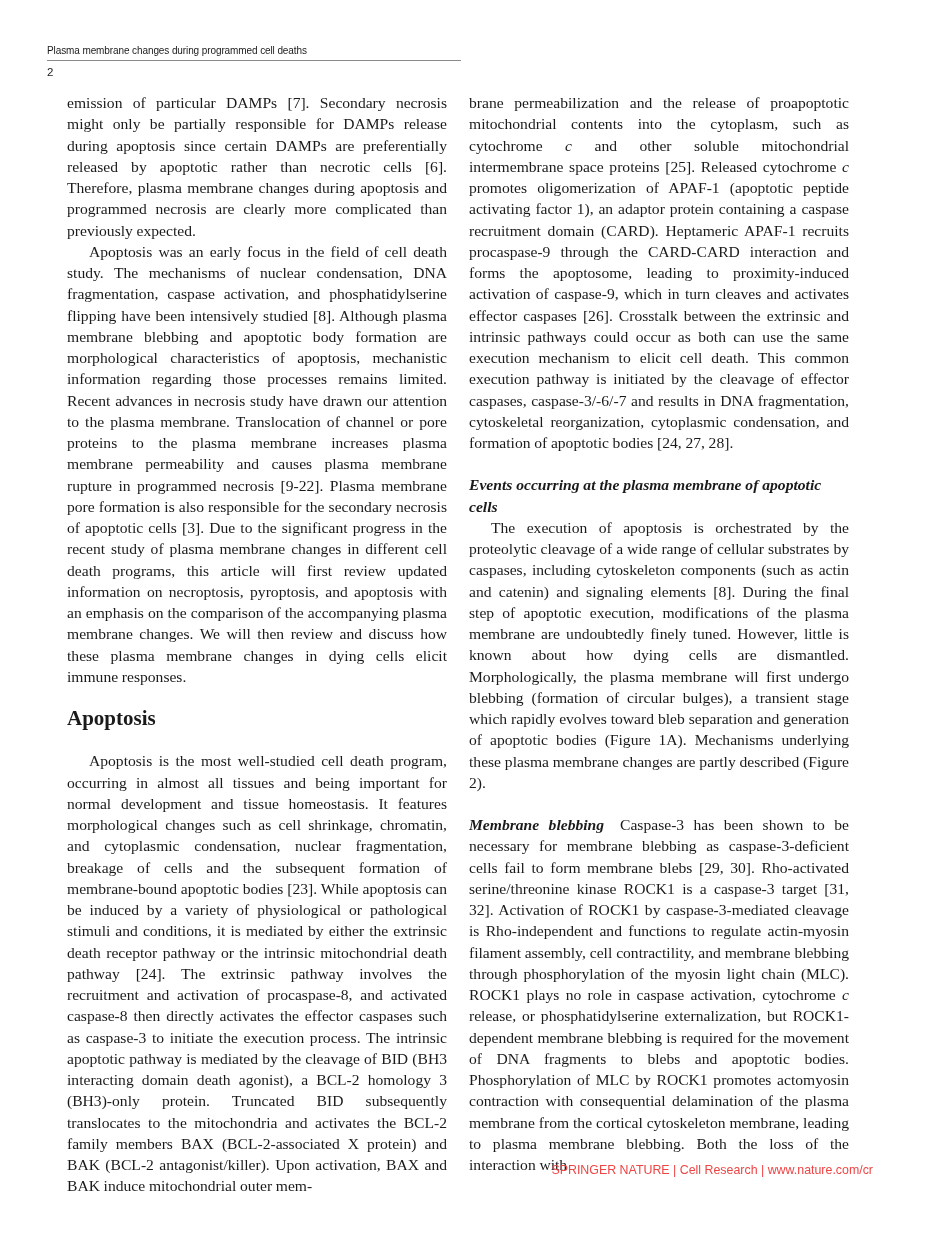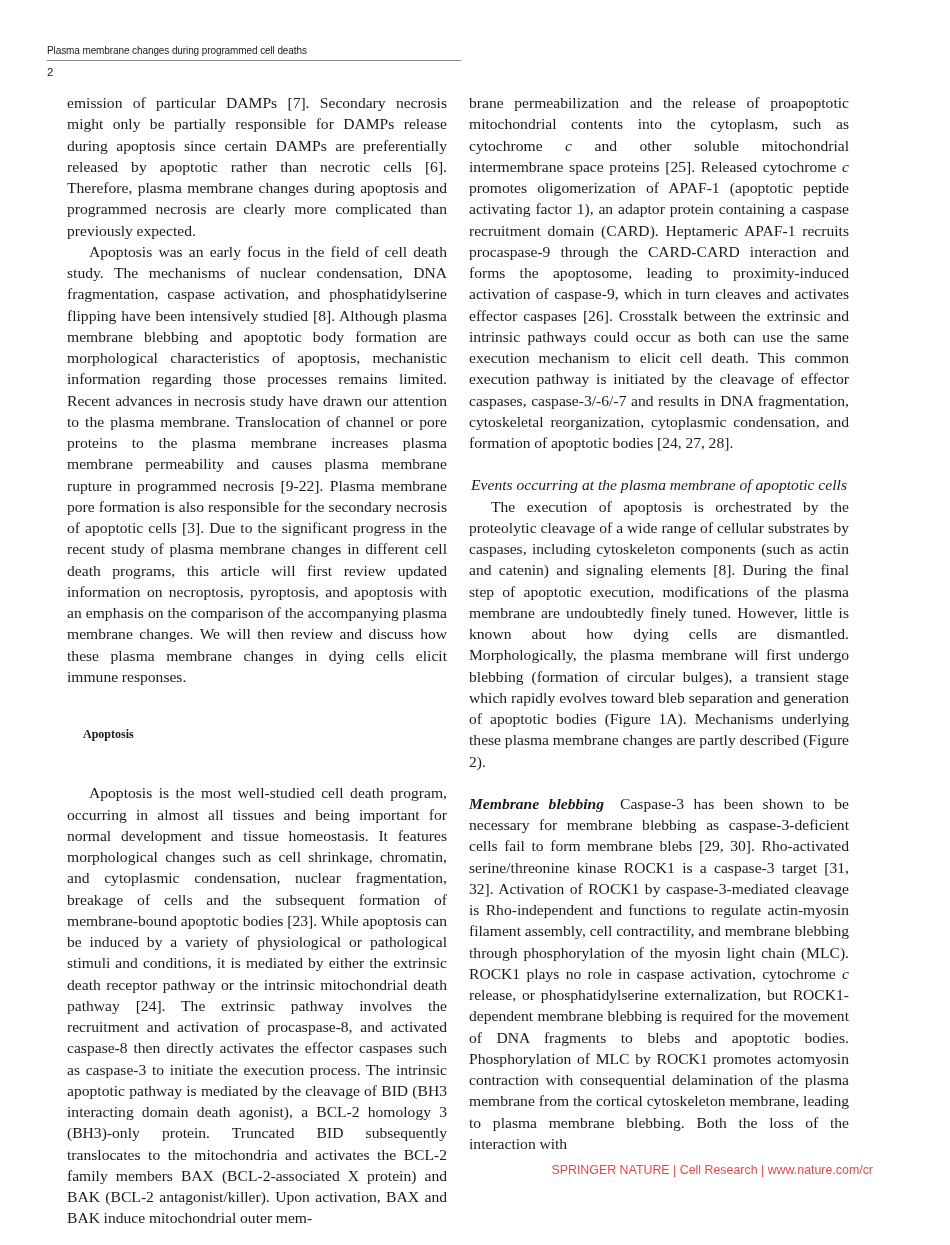--- a/index.html
+++ b/index.html
@@ -72,33 +72,33 @@
     hyphens: none;
     -webkit-hyphens: none;
     text-indent: 0;
     word-spacing: -0.2px;
   }
   p.body.indent {
     text-indent: 22px;
   }
 
   h2.section-head {
-    margin: 16px;
-    font-size: 12px;
+    margin: 0;
+    font-size: 21px;
     line-height: 21.25px;
     font-weight: bold;
     text-align: left;
   }
   h3.sub-head {
     margin: 0;
     font-size: 15.6px;
     line-height: 21.25px;
-    font-weight: normal;
+    font-weight: bold;
     font-style: italic;
-    text-align: center;
+    text-align: left;
   }
   .runin {
     font-weight: bold;
     font-style: italic;
   }
   .runin-gap {
     display: inline-block;
     width: 16px;
   }
 

